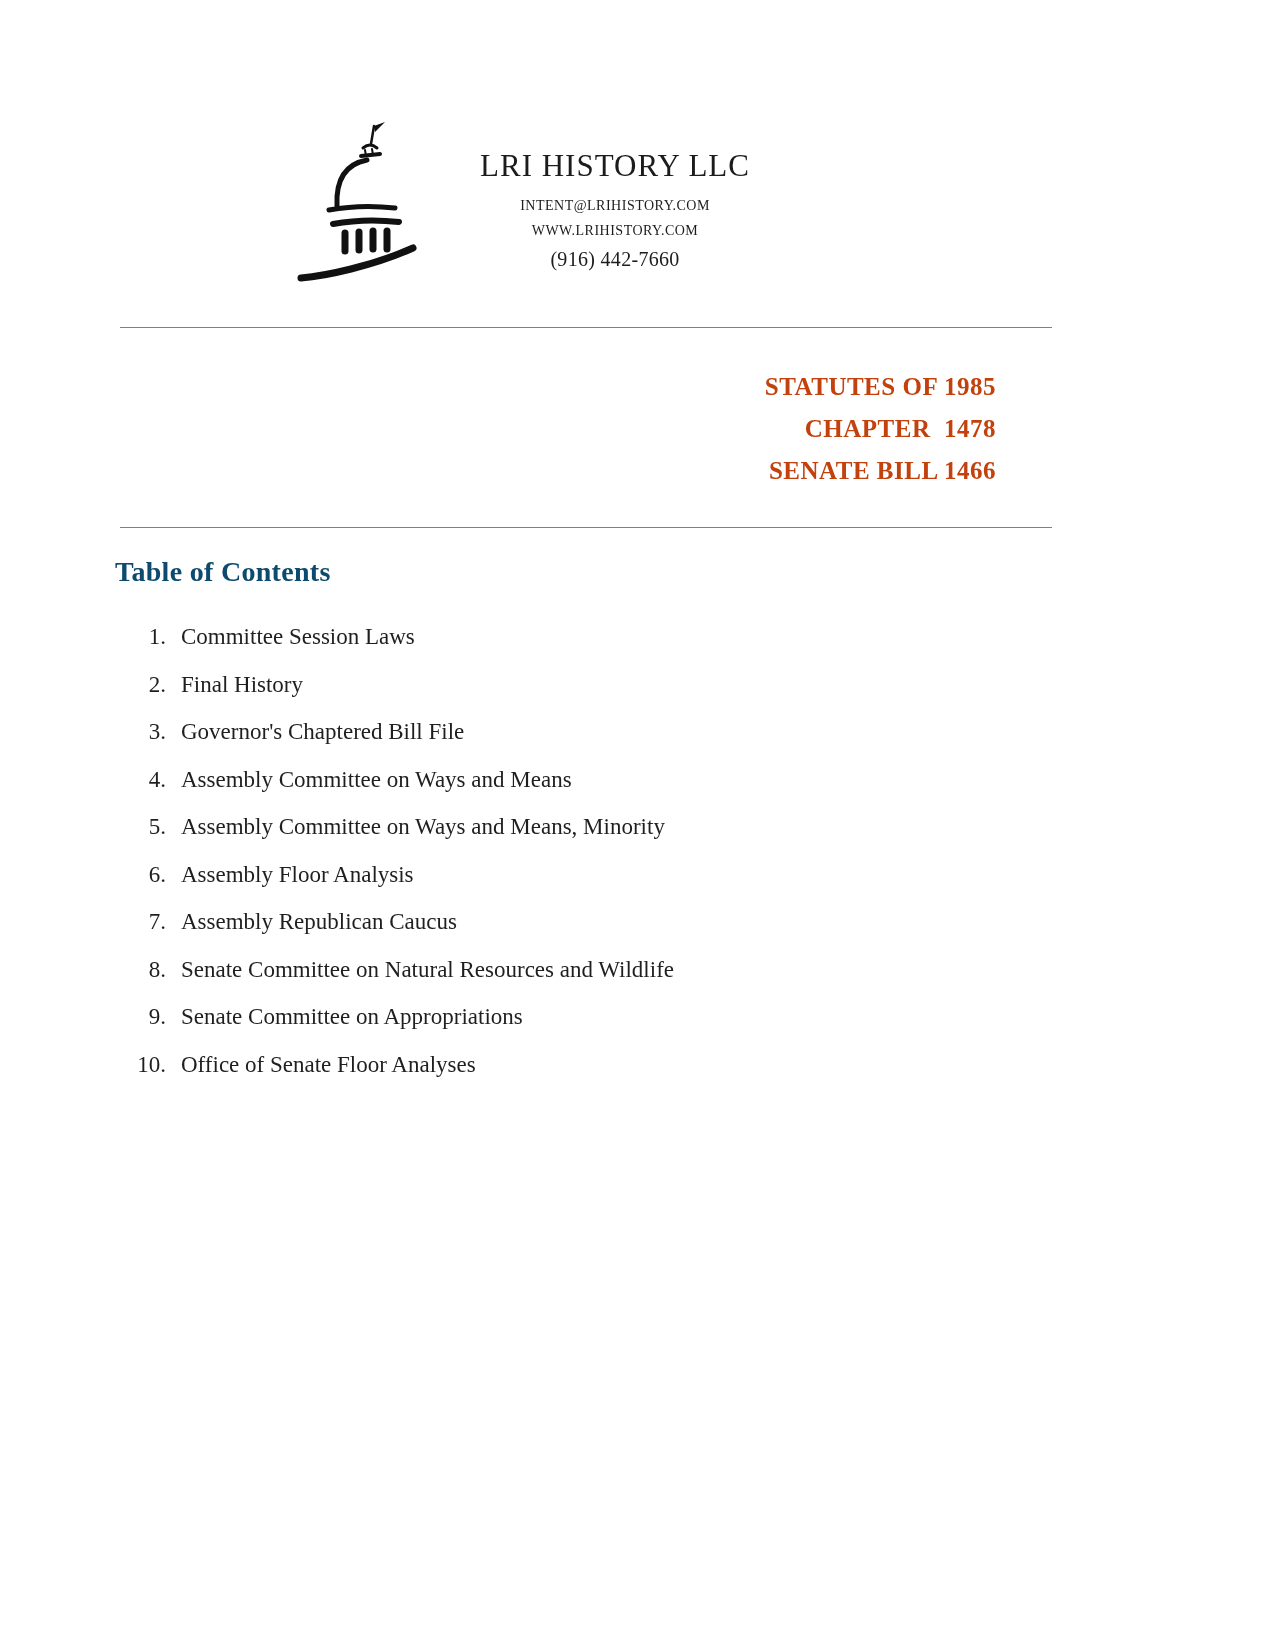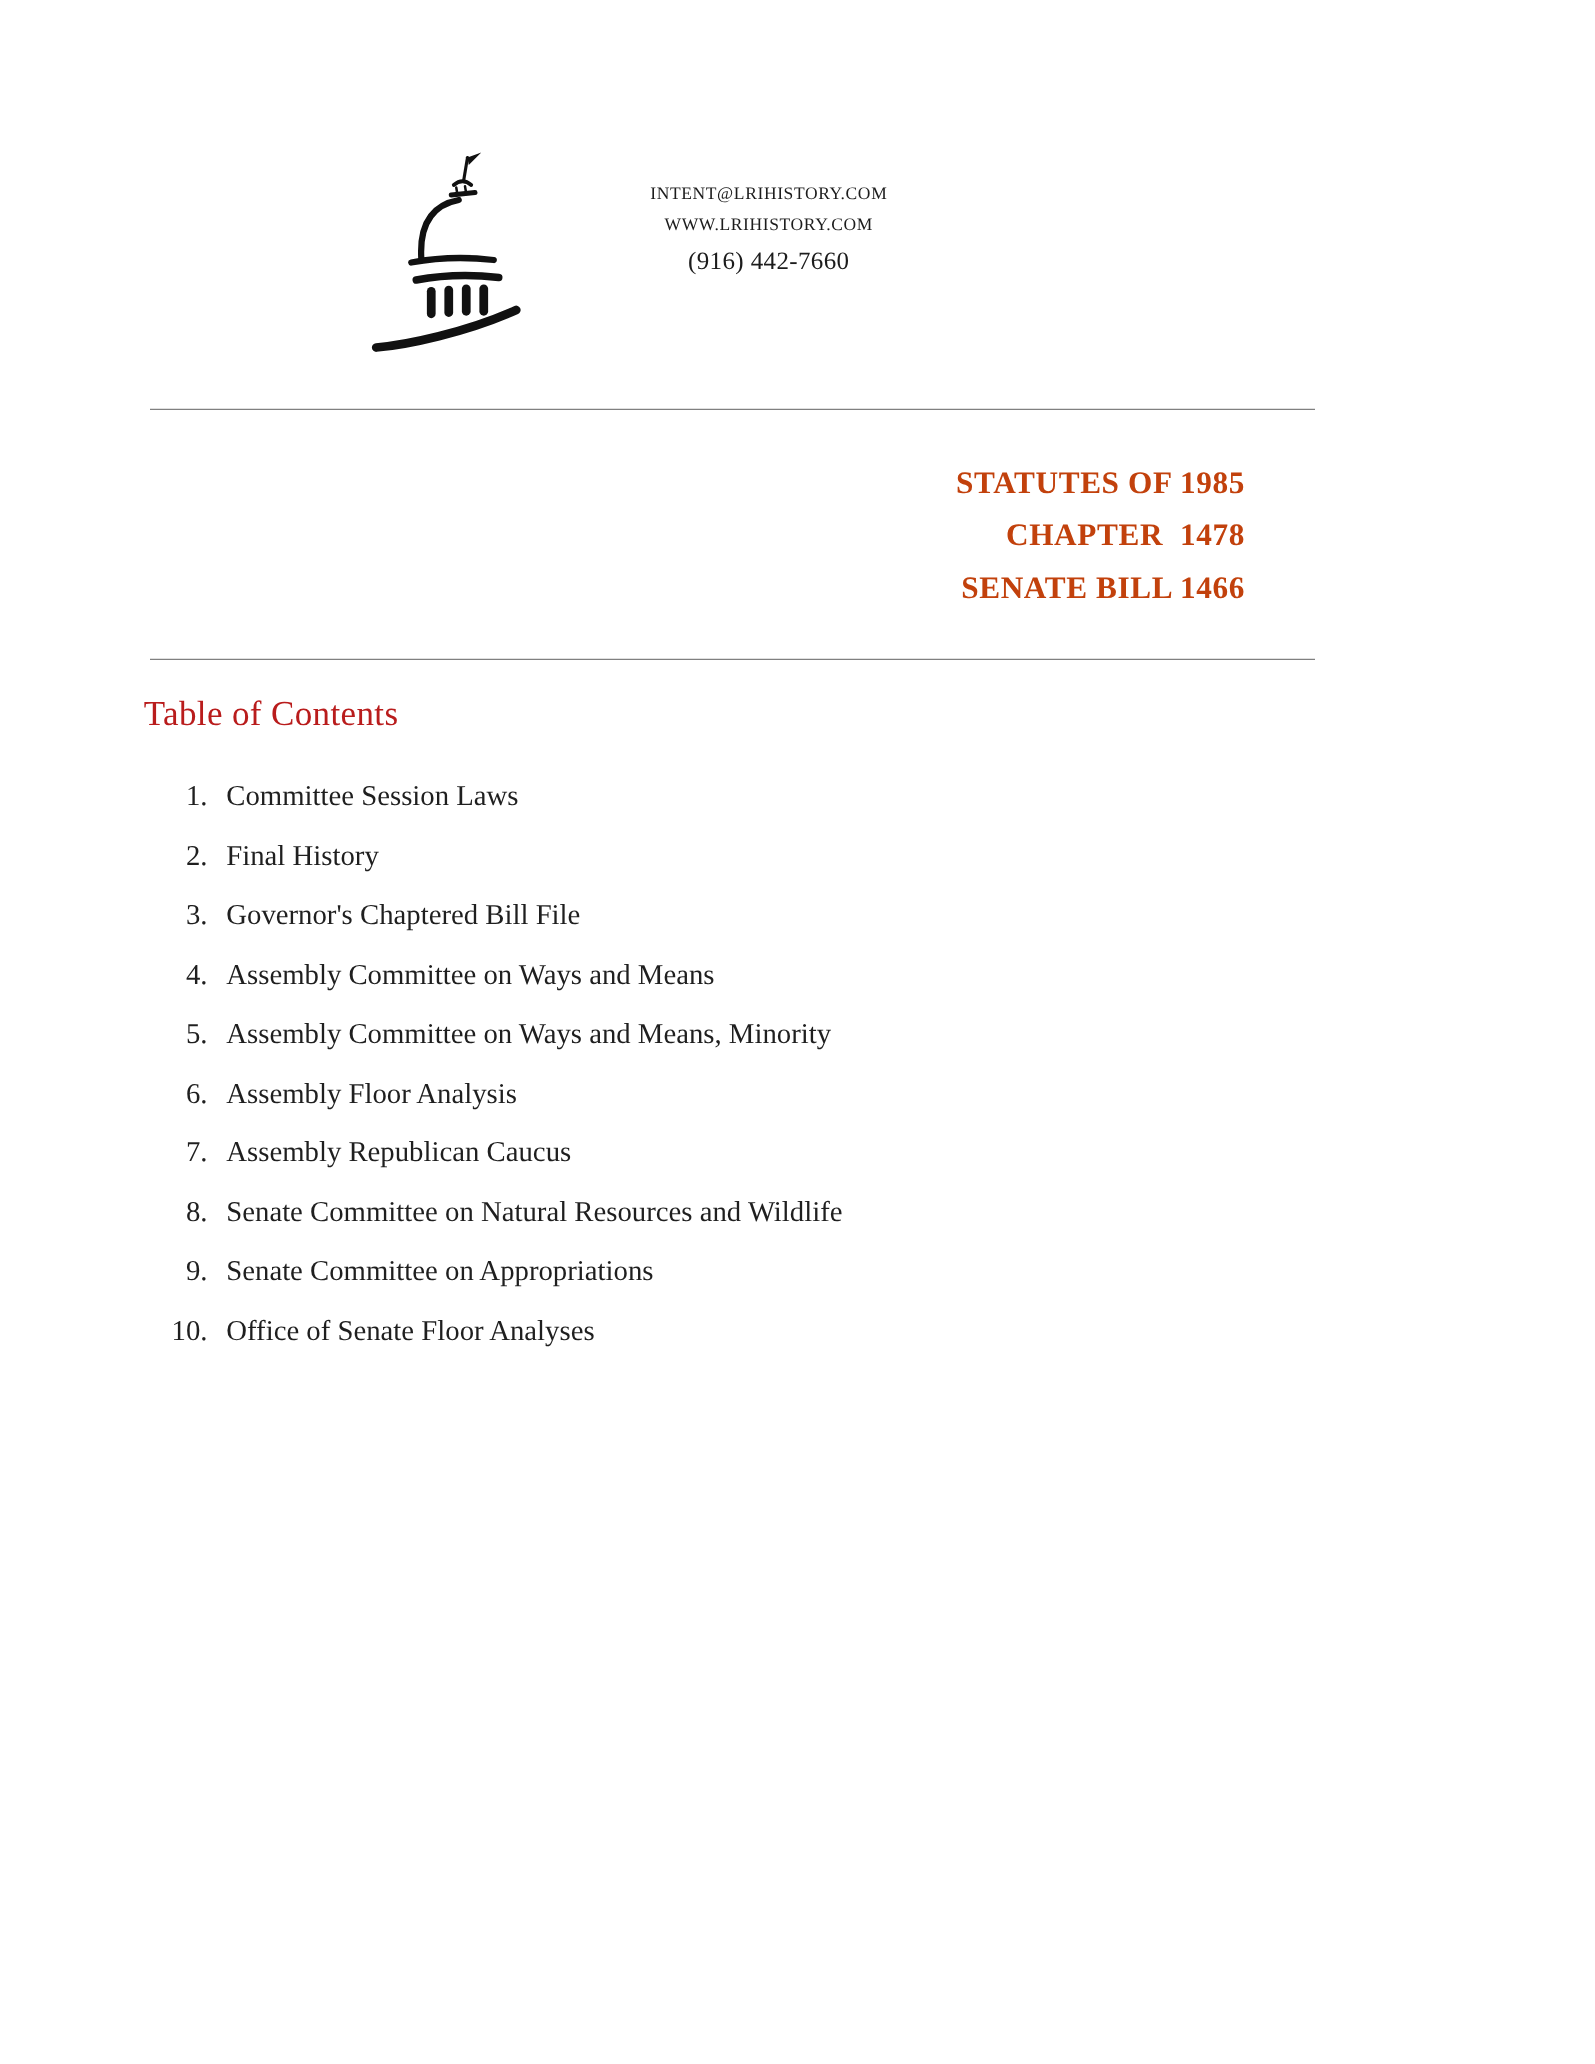--- a/index.html
+++ b/index.html
@@ -77,22 +77,22 @@
     line-height: 42px;
   }
   .doc-id-block .doc-id-line { white-space: pre-wrap; }
 
   
   .toc-heading {
     position: absolute;
     left: 115px;
     top: 556px;
     font-size: 28px;
-    font-weight: normal;
-    color: #b91c1c;
+    font-weight: bold;
+    color: #0c4a6e;
     letter-spacing: 0.3px;
   }
   .toc-list {
     position: absolute;
     left: 0;
     top: 622px;
     width: 1100px;
     display: flex;
     flex-direction: column;
     gap: 17.5px;
@@ -136,20 +136,21 @@
       <path d="M50 113 L50 131" stroke="#111" stroke-width="7" stroke-linecap="round"></path>
       <path d="M64 112 L64 130" stroke="#111" stroke-width="7" stroke-linecap="round"></path>
       <path d="M78 111 L78 129" stroke="#111" stroke-width="7" stroke-linecap="round"></path>
       <path d="M92 111 L92 129" stroke="#111" stroke-width="7" stroke-linecap="round"></path>
 
       <path d="M6 158 C30 156 78 146 118 128" stroke="#111" stroke-width="7" stroke-linecap="round"></path>
     </svg>
   </div>
 
   <div class="letterhead">
+    <div class="company-name">LRI HISTORY LLC</div>
     <div class="contact-line">INTENT@LRIHISTORY.COM</div>
     <div class="contact-line">WWW.LRIHISTORY.COM</div>
     <div class="contact-line phone">(916) 442-7660</div>
   </div>
 
   <div class="rule rule-1"></div>
 
   <div class="doc-id-block">
     <div class="doc-id-line">STATUTES OF 1985</div>
     <div class="doc-id-line">CHAPTER  1478</div>

